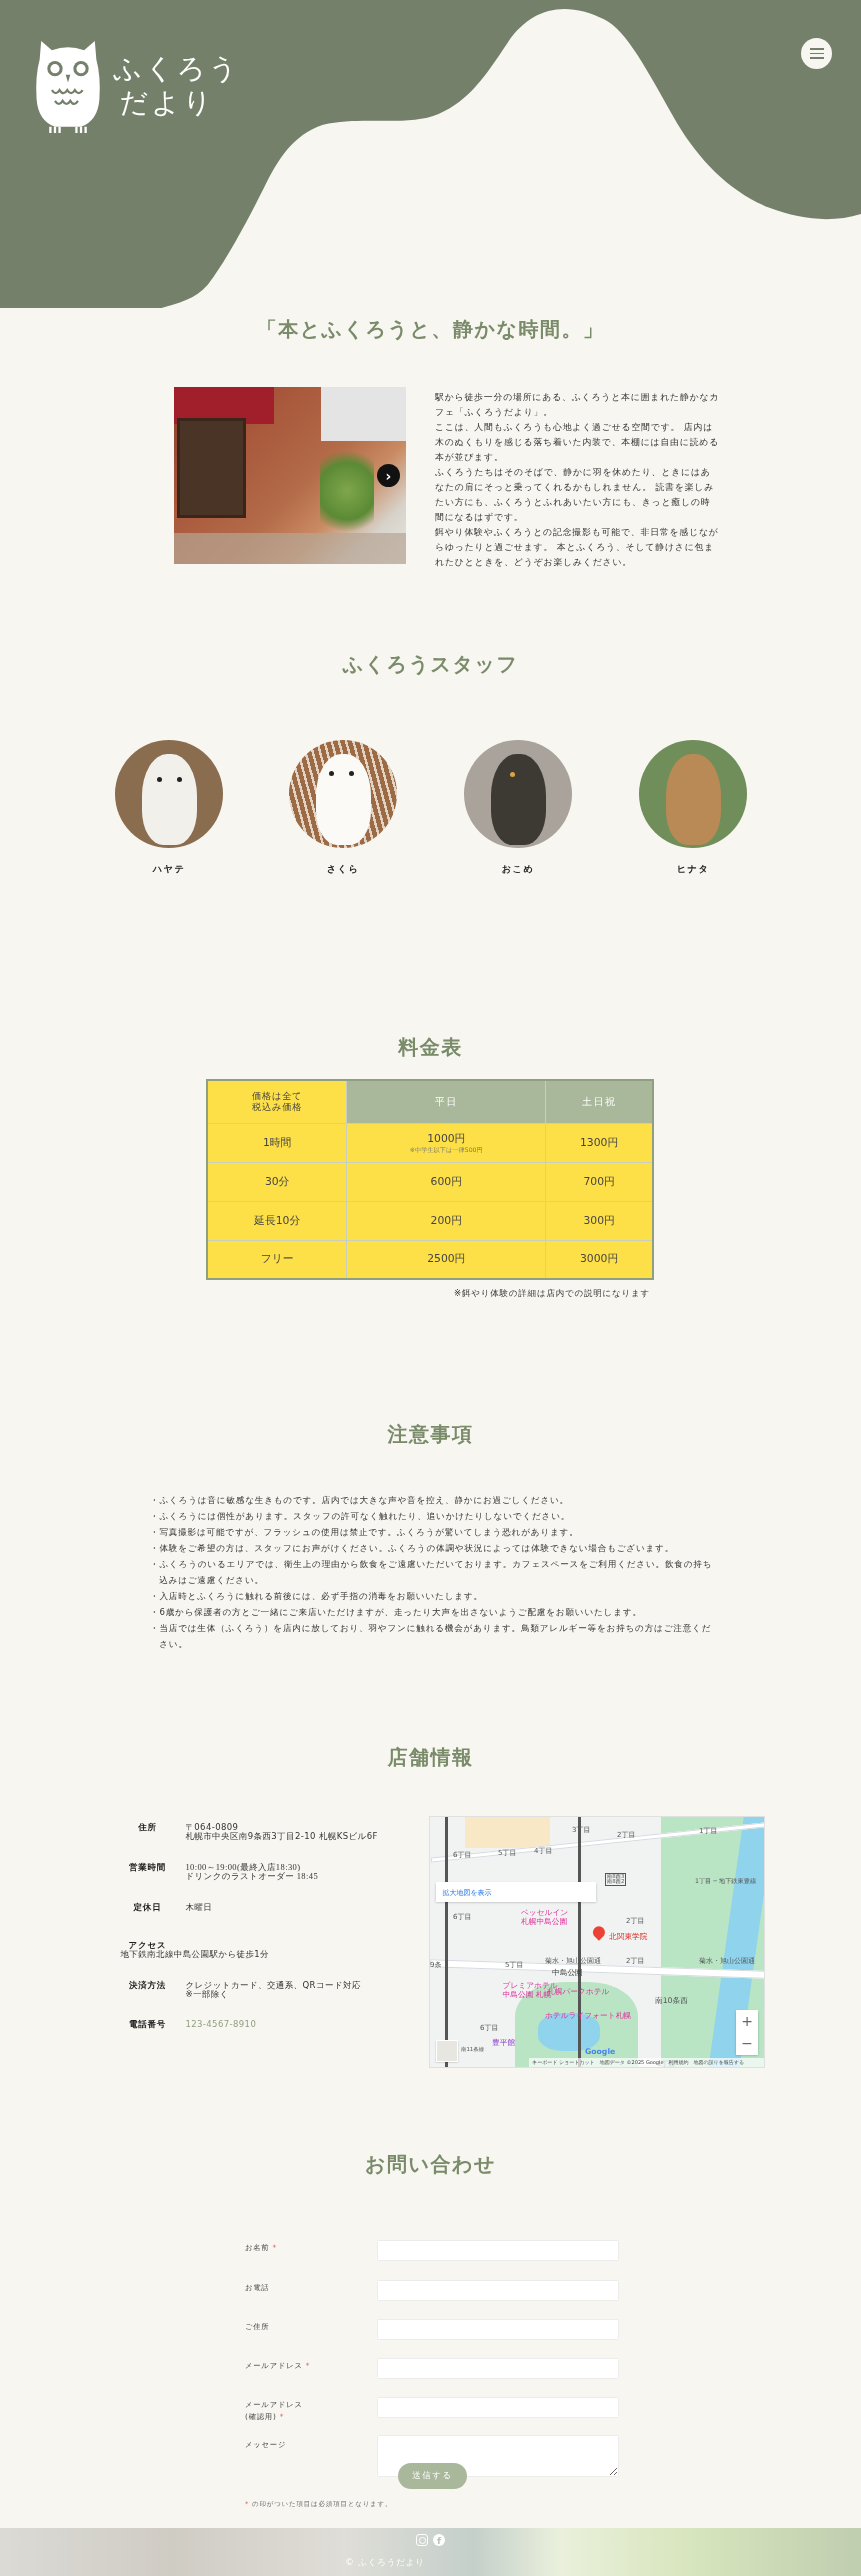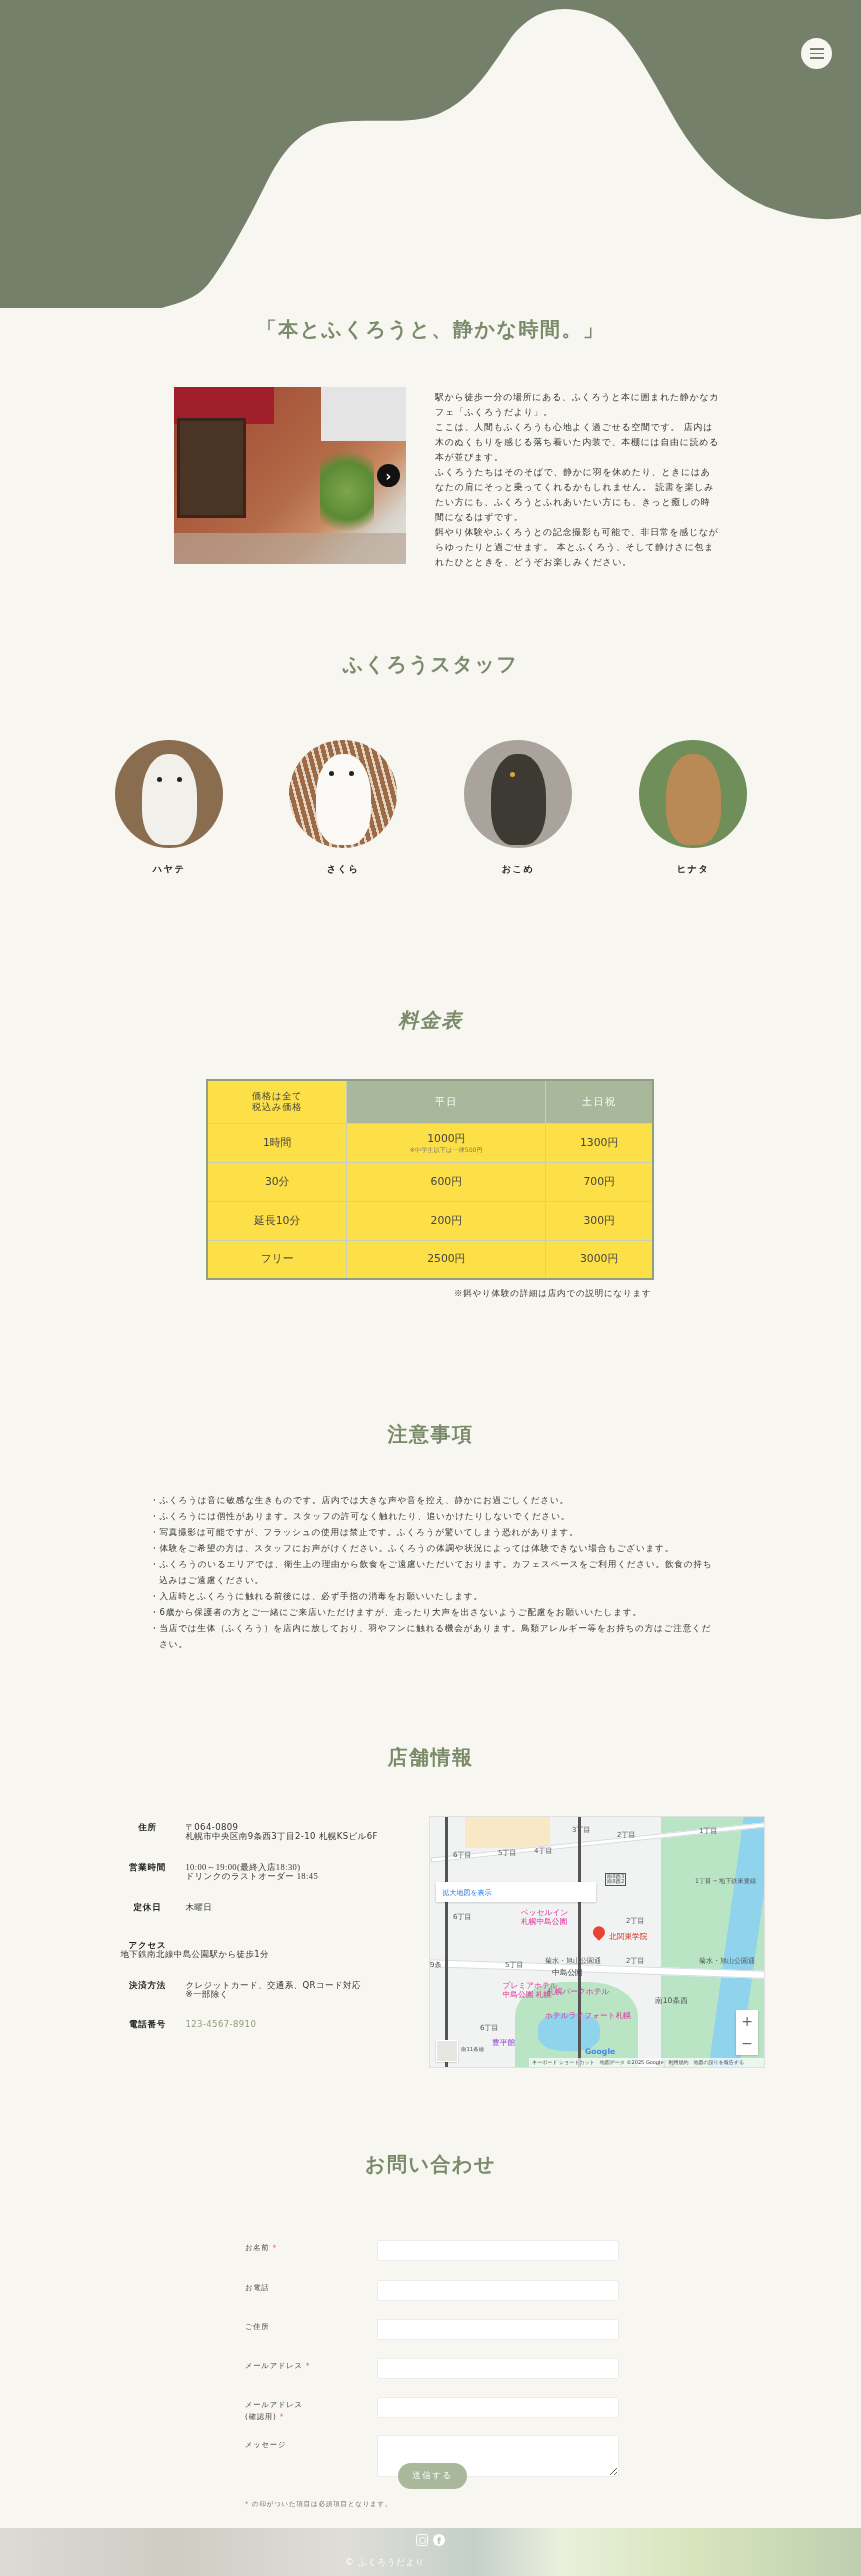--- a/index.html
+++ b/index.html
@@ -35,21 +35,21 @@
   .owl-eye { position: absolute; width: 5.4px; height: 5.4px; border-radius: 50%; background: #222; }
 
   
   .price-table { position: absolute; left: 206px; top: 1079px; width: 448px; border-collapse: collapse; border: 2.3px solid #8f9f7f; background: #fde047; }
   .price-table td, .price-table th { border: 0.8px solid #c8cfc0; text-align: center; font-size: 10.8px; color: #444; font-weight: normal; }
   .price-table tr { height: 39px; }
   .price-table tr.head { height: 43px; }
   .price-table th.green { background: #a9b79a; color: #fff; font-size: 10px; letter-spacing: 1.5px; }
   .price-table th.corner { font-size: 9.2px; line-height: 10.8px; letter-spacing: 0.8px; }
   .price-table .sub { display: block; font-size: 6.2px; color: #777; line-height: 7.7px; }
-  .price-note { position: absolute; left: 454px; top: 1288px; font-size: 8.5px; color: #333; letter-spacing: 0.8px; font-family: Liberation Serif, serif; }
+  .price-note { position: absolute; left: 454px; top: 1288px; font-size: 8.5px; color: #333; letter-spacing: 0.8px; }
 
   
   .notice { position: absolute; left: 150px; top: 1492px; width: 570px; font-size: 8.6px; line-height: 16px; color: #333; letter-spacing: 0.8px; list-style: none; }
   .notice li { padding-left: 9.2px; text-indent: -9.2px; }
 
   
   .info-row { position: absolute; left: 115px; width: 308px; display: flex; font-size: 8.5px; line-height: 9.2px; }
   .info-row .k { width: 65px; text-align: center; font-weight: bold; color: #222; letter-spacing: 0.8px; }
   .info-row .v { margin-left: 5.4px; color: #333; letter-spacing: 0.4px; }
   .info-row .v.tel { color: #8f9f7f; }
@@ -89,20 +89,37 @@
   .footer .copy { position: absolute; left: 0; width: 770px; top: 28.5px; text-align: center; font-size: 8.5px; color: #fff; letter-spacing: 0.8px; }
 </style>
 </head>
 <body>
 
 <header class="hero">
   <svg class="wave" width="861" height="308" viewBox="0 0 1119 400">
     <path fill="#74806a" d="M0 0 H1119 V278 C1080 290 1040 285 1000 270 C950 250 910 210 880 160 C840 90 815 40 785 25 C735 0 690 10 660 55 C630 100 610 130 570 148 C530 165 470 150 420 162 C380 175 360 210 345 240 C330 270 300 330 270 370 C255 388 230 395 210 400 L0 400 Z" transform="scale(1,1)"></path>
     <path fill="#f7f6f1" d="M0 400 C25 393 55 370 80 345 C115 310 120 270 140 240 C160 210 185 205 225 190 C255 180 270 160 285 125 C300 95 310 85 330 82 C360 78 420 84 450 82 C495 78 540 60 575 45 C610 30 640 25 670 35 C705 50 735 110 760 180 C790 265 830 320 880 325 C940 330 980 320 1010 305 L1119 280 L1119 400 Z" opacity="0"></path>
   </svg>
+  <div class="logo">
+    <svg width="66" height="95" viewBox="0 0 86 124">
+      <path fill="#fff" d="M8 4 L22 16 Q43 8 64 16 L78 4 L80 28 Q86 50 84 80 Q82 108 60 116 L26 116 Q4 108 2 80 Q0 50 6 28 Z"></path>
+      <circle cx="26" cy="40" r="10" fill="#74806a"></circle>
+        <circle cx="26" cy="40" r="6" fill="#fff"></circle>
+      <circle cx="60" cy="40" r="10" fill="#74806a"></circle>
+        <circle cx="60" cy="40" r="6" fill="#fff"></circle>
+      <path d="M40 48 L43 58 L46 48 Z" fill="#74806a"></path>
+      <path d="M22 68 q5 8 10 0 q5 8 10 0 q5 8 10 0 q5 8 10 0" stroke="#74806a" stroke-width="3" fill="none"></path>
+      <path d="M26 82 q5 8 10 0 q5 8 10 0 q5 8 10 0" stroke="#74806a" stroke-width="3" fill="none"></path>
+      <path d="M20 116 v8 M26 116 v8 M32 116 v8 M54 116 v8 M60 116 v8 M66 116 v8" stroke="#fff" stroke-width="3"></path>
+    </svg>
+    <div class="logo-text">
+      <div>ふくろう</div>
+      <div style="padding-left:6.2px">だより</div>
+    </div>
+  </div>
   <div class="menu-btn">
     <span></span>
     <span></span>
     <span></span>
   </div>
 </header>
 
 <h1 class="section-title" style="top:316px;">「本とふくろうと、静かな時間。」</h1>
 <div class="intro-photo">
   <div class="photo-upper"></div>
@@ -145,21 +162,21 @@
   </div>
   <div class="name">おこめ</div>
 </div>
 <div class="staff" style="left:639px;">
   <div class="circle" style="background:#6f8e5a;">
     <div class="owl-body" style="background:#b98a55;"></div>
   </div>
   <div class="name">ヒナタ</div>
 </div>
 
-<h2 class="section-title" style="top:1007px;font-style:italic;">料金表</h2>
+<h2 class="section-title" style="top:1034px;">料金表</h2>
 <table class="price-table">
   <tbody>
       <tr class="head">
     <th class="corner">
       <div>価格は全て</div>
       <div>税込み価格</div>
     </th>
     <th class="green">平日</th>
     <th class="green">土日祝</th>
   </tr>

